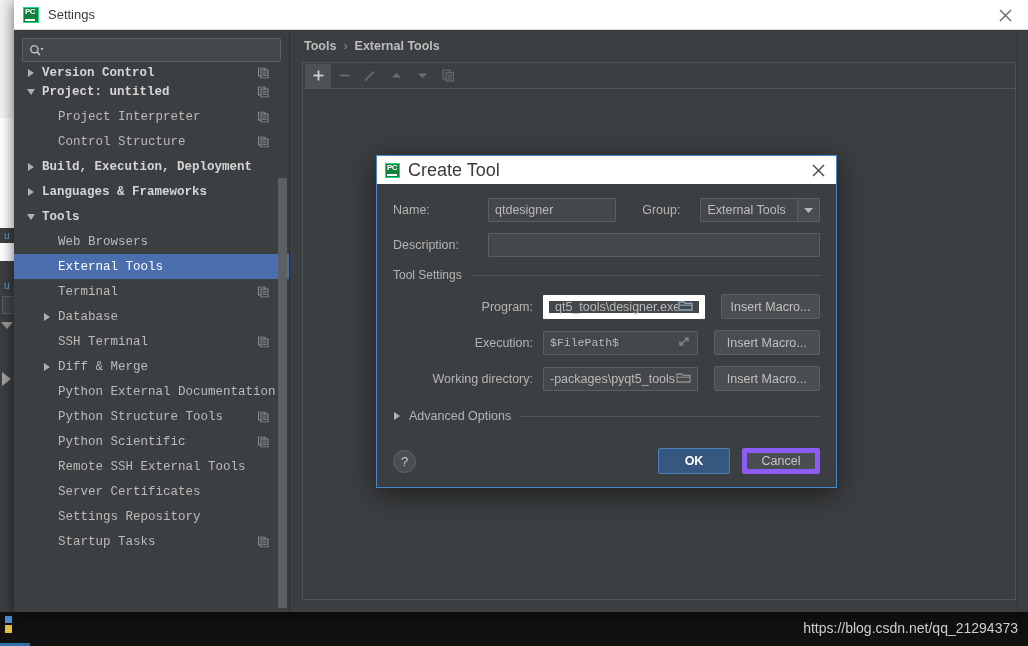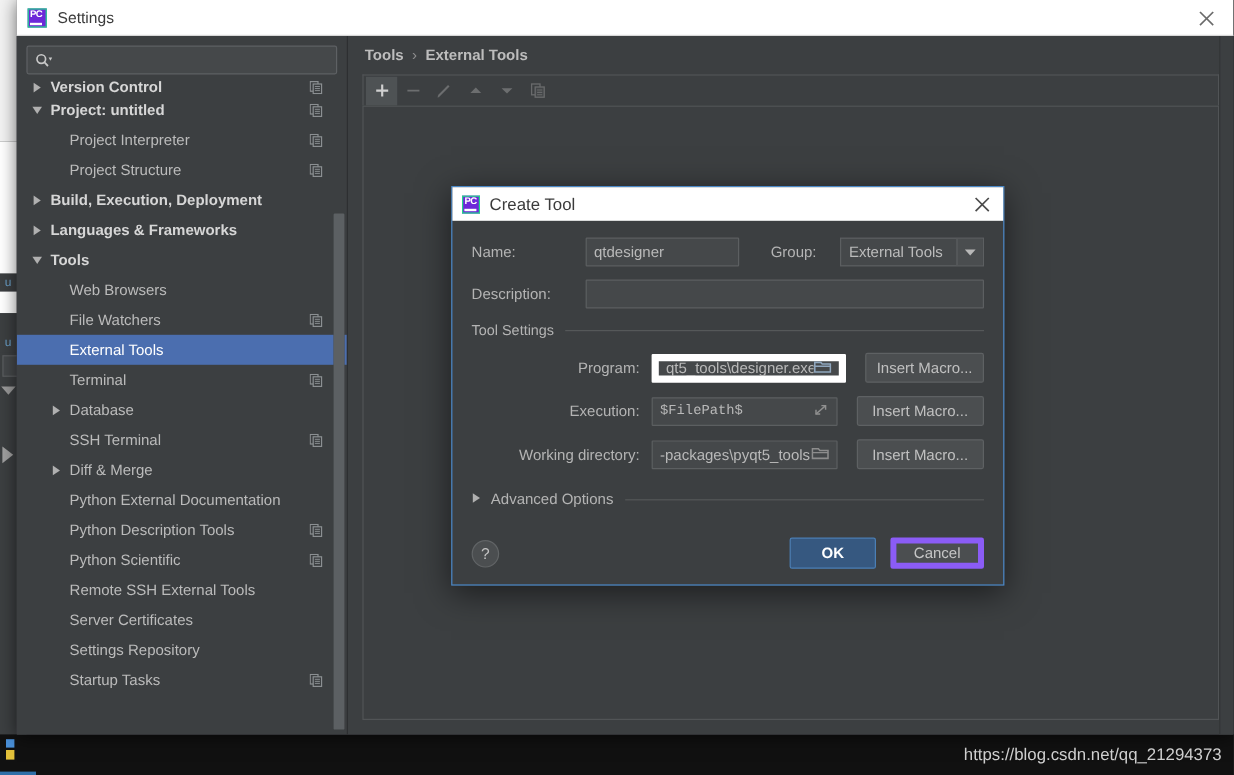--- a/index.html
+++ b/index.html
@@ -84,21 +84,21 @@
   .title-bar {
     position: relative;
     height: 30px;
     background: #ffffff;
     display: flex; align-items: center;
     border-bottom: 1px solid #d8d8d8;
   }
   .pc-icon {
     width: 16px; height: 16px; margin-left: 9px;
     position: relative;
-    background: #6d28d9; border: 1.5px solid #21d789;
+    background: #15803d; border: 1.5px solid #21d789;
   }
   .pc-icon .pc-txt {
     position: absolute; left: 1px; top: -1px;
     font-size: 8px; font-weight: bold; color: #ffffff;
     font-family: "Liberation Sans", sans-serif;
     letter-spacing: -0.5px;
   }
   .pc-icon .pc-bar {
     position: absolute; left: 1px; bottom: 1px; width: 10px; height: 2px;
     background: #ffffff;
@@ -121,20 +121,21 @@
     background: #3c3f41;
   }
 
   
   .sidebar {
     position: relative;
     width: 276px; height: 582px;
     background: #3c3f41;
     border-right: 1px solid #2d2f31;
     overflow: hidden;
+    font-family: Liberation Mono, monospace;
   }
   .search-wrap {
     padding: 8px 8px 0 8px;
   }
   .search-box {
     height: 24px;
     background: #45484a;
     border: 1px solid #5e6164;
     border-radius: 2px;
     display: flex; align-items: center;
@@ -237,21 +238,21 @@
     border: 1px solid #4a88c7;
     box-shadow: 0 6px 26px rgba(0,0,0,0.55);
   }
   .dlg-title {
     position: relative;
     height: 28px;
     background: #ffffff;
     display: flex; align-items: center;
   }
   .dlg-title .pc-icon { margin-left: 8px; width: 15px; height: 15px; }
-  .dlg-title-text { margin-left: 8px; font-size: 14px; color: #3b3b3b; }
+  .dlg-title-text { margin-left: 8px; font-size: 18px; color: #3b3b3b; }
   .dlg-close {
     position: absolute; right: 8px; top: 5px;
     width: 20px; height: 18px;
     display: flex; align-items: center; justify-content: center;
     cursor: pointer;
   }
   .dlg-body {
     position: relative;
     padding: 14px 16px 0 16px;
     height: 304px;
@@ -454,21 +455,21 @@
               <span class="copy-badge"><svg width="11" height="11" viewBox="0 0 11 11">
                   <rect x="0.5" y="0.5" width="6.5" height="8" fill="none" stroke="#8b8f92" stroke-width="1"></rect>
                   <rect x="3" y="2.5" width="7" height="8" fill="#3c3f41" stroke="#8b8f92" stroke-width="1"></rect>
                   <line x1="4.4" y1="4.6" x2="8.6" y2="4.6" stroke="#8b8f92" stroke-width="0.8"></line>
                   <line x1="4.4" y1="6.3" x2="8.6" y2="6.3" stroke="#8b8f92" stroke-width="0.8"></line>
                   <line x1="4.4" y1="8" x2="8.6" y2="8" stroke="#8b8f92" stroke-width="0.8"></line>
                 </svg></span>
             </div>
             <div class="tree-row">
               <span class="tw indent2"></span>
-              <span class="tree-label">Project Structure</span>
+              <span class="tree-label">Control Structure</span>
               <span class="copy-badge"><svg width="11" height="11" viewBox="0 0 11 11">
                   <rect x="0.5" y="0.5" width="6.5" height="8" fill="none" stroke="#8b8f92" stroke-width="1"></rect>
                   <rect x="3" y="2.5" width="7" height="8" fill="#3c3f41" stroke="#8b8f92" stroke-width="1"></rect>
                   <line x1="4.4" y1="4.6" x2="8.6" y2="4.6" stroke="#8b8f92" stroke-width="0.8"></line>
                   <line x1="4.4" y1="6.3" x2="8.6" y2="6.3" stroke="#8b8f92" stroke-width="0.8"></line>
                   <line x1="4.4" y1="8" x2="8.6" y2="8" stroke="#8b8f92" stroke-width="0.8"></line>
                 </svg></span>
             </div>
             <div class="tree-row bold">
               <span class="tw">
@@ -485,31 +486,20 @@
             <div class="tree-row bold">
               <span class="tw">
                 <span class="tri-d"></span>
               </span>
               <span class="tree-label">Tools</span>
             </div>
             <div class="tree-row">
               <span class="tw indent2"></span>
               <span class="tree-label">Web Browsers</span>
             </div>
-            <div class="tree-row">
-              <span class="tw indent2"></span>
-              <span class="tree-label">File Watchers</span>
-              <span class="copy-badge"><svg width="11" height="11" viewBox="0 0 11 11">
-                  <rect x="0.5" y="0.5" width="6.5" height="8" fill="none" stroke="#8b8f92" stroke-width="1"></rect>
-                  <rect x="3" y="2.5" width="7" height="8" fill="#3c3f41" stroke="#8b8f92" stroke-width="1"></rect>
-                  <line x1="4.4" y1="4.6" x2="8.6" y2="4.6" stroke="#8b8f92" stroke-width="0.8"></line>
-                  <line x1="4.4" y1="6.3" x2="8.6" y2="6.3" stroke="#8b8f92" stroke-width="0.8"></line>
-                  <line x1="4.4" y1="8" x2="8.6" y2="8" stroke="#8b8f92" stroke-width="0.8"></line>
-                </svg></span>
-            </div>
             <div class="tree-row selected">
               <span class="tw indent2"></span>
               <span class="tree-label">External Tools</span>
             </div>
             <div class="tree-row">
               <span class="tw indent2"></span>
               <span class="tree-label">Terminal</span>
               <span class="copy-badge"><svg width="11" height="11" viewBox="0 0 11 11">
                   <rect x="0.5" y="0.5" width="6.5" height="8" fill="none" stroke="#8b8f92" stroke-width="1"></rect>
                   <rect x="3" y="2.5" width="7" height="8" fill="#3c3f41" stroke="#8b8f92" stroke-width="1"></rect>
@@ -540,21 +530,21 @@
                 <span class="tri-r"></span>
               </span>
               <span class="tree-label">Diff &amp; Merge</span>
             </div>
             <div class="tree-row">
               <span class="tw indent2"></span>
               <span class="tree-label">Python External Documentation</span>
             </div>
             <div class="tree-row">
               <span class="tw indent2"></span>
-              <span class="tree-label">Python Description Tools</span>
+              <span class="tree-label">Python Structure Tools</span>
               <span class="copy-badge"><svg width="11" height="11" viewBox="0 0 11 11">
                   <rect x="0.5" y="0.5" width="6.5" height="8" fill="none" stroke="#8b8f92" stroke-width="1"></rect>
                   <rect x="3" y="2.5" width="7" height="8" fill="#3c3f41" stroke="#8b8f92" stroke-width="1"></rect>
                   <line x1="4.4" y1="4.6" x2="8.6" y2="4.6" stroke="#8b8f92" stroke-width="0.8"></line>
                   <line x1="4.4" y1="6.3" x2="8.6" y2="6.3" stroke="#8b8f92" stroke-width="0.8"></line>
                   <line x1="4.4" y1="8" x2="8.6" y2="8" stroke="#8b8f92" stroke-width="0.8"></line>
                 </svg></span>
             </div>
             <div class="tree-row">
               <span class="tw indent2"></span>

